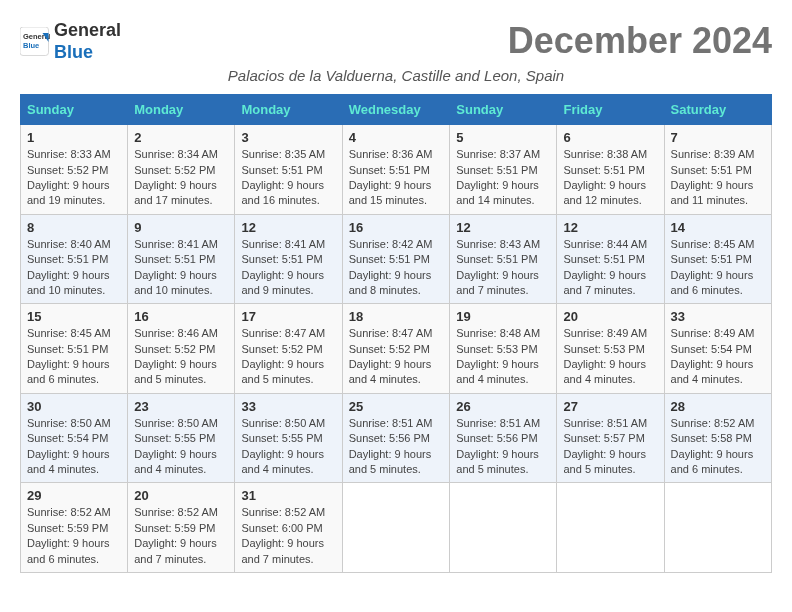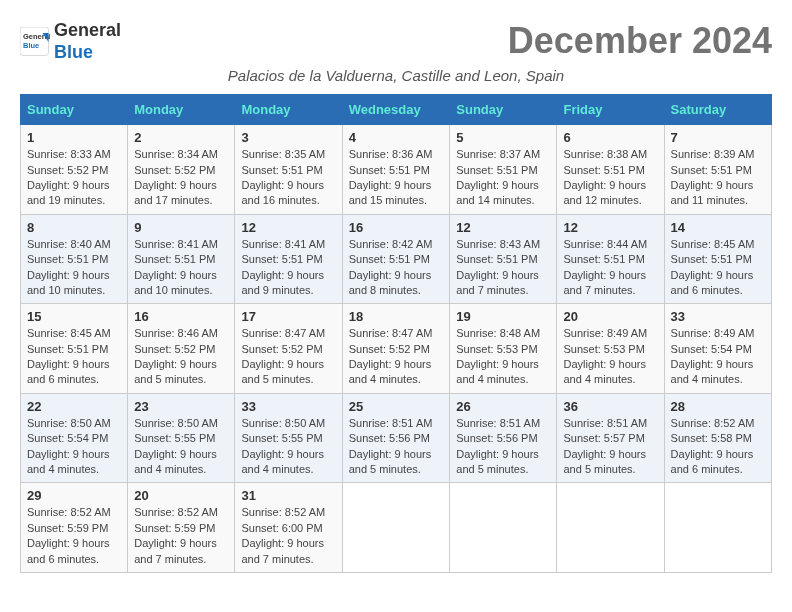--- a/index.html
+++ b/index.html
@@ -295,21 +295,21 @@
         <span class="day-number">33</span>
         <span class="day-info">
           Sunrise: 8:49 AM<br>
           Sunset: 5:54 PM<br>
           Daylight: 9 hours and 4 minutes.
         </span>
       </td>
       </tr>
       <tr>
         <td>
-        <span class="day-number">22</span>
+        <span class="day-number">30</span>
         <span class="day-info">
           Sunrise: 8:50 AM<br>
           Sunset: 5:54 PM<br>
           Daylight: 9 hours and 4 minutes.
         </span>
       </td>
         <td>
         <span class="day-number">23</span>
         <span class="day-info">
           Sunrise: 8:50 AM<br>
@@ -335,21 +335,21 @@
       </td>
         <td>
         <span class="day-number">26</span>
         <span class="day-info">
           Sunrise: 8:51 AM<br>
           Sunset: 5:56 PM<br>
           Daylight: 9 hours and 5 minutes.
         </span>
       </td>
         <td>
-        <span class="day-number">36</span>
+        <span class="day-number">27</span>
         <span class="day-info">
           Sunrise: 8:51 AM<br>
           Sunset: 5:57 PM<br>
           Daylight: 9 hours and 5 minutes.
         </span>
       </td>
         <td>
         <span class="day-number">28</span>
         <span class="day-info">
           Sunrise: 8:52 AM<br>

